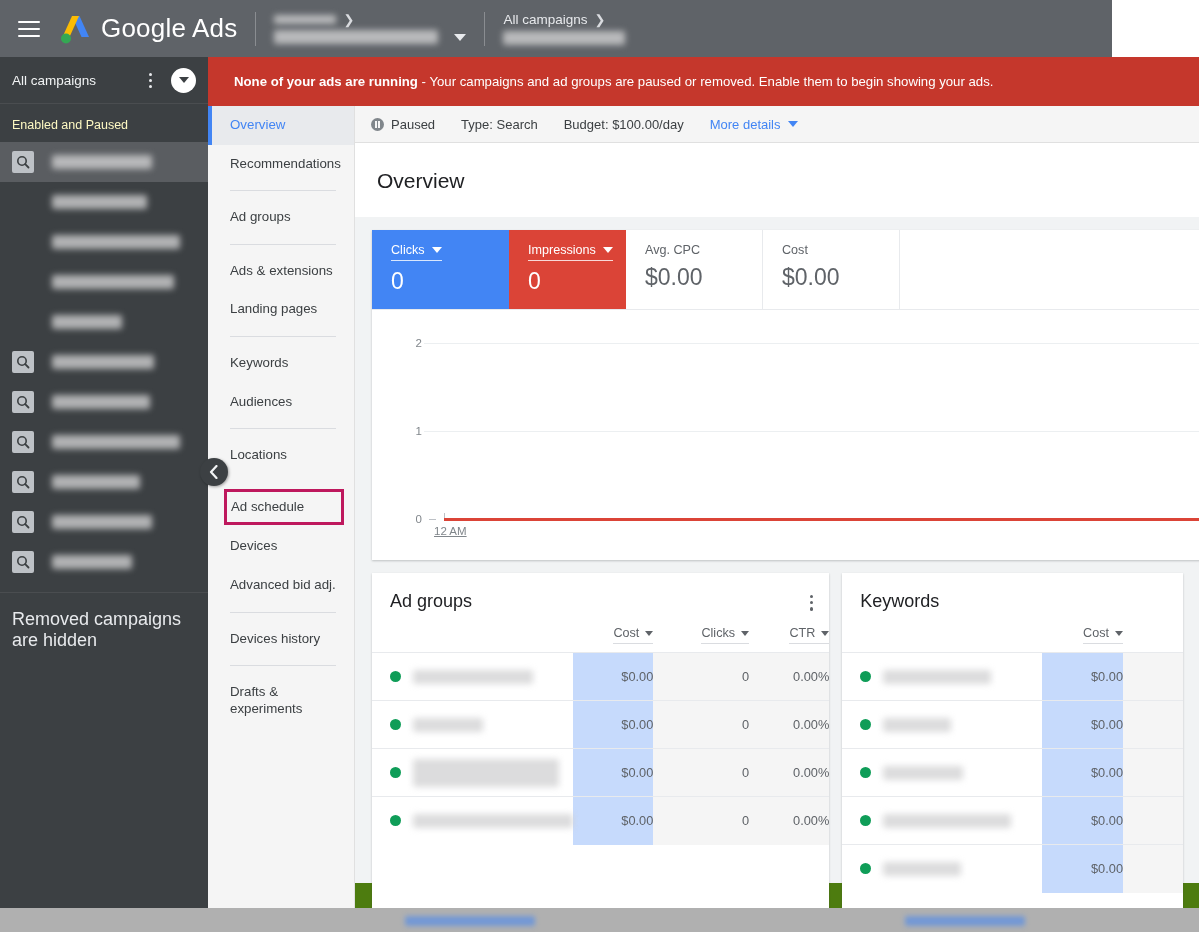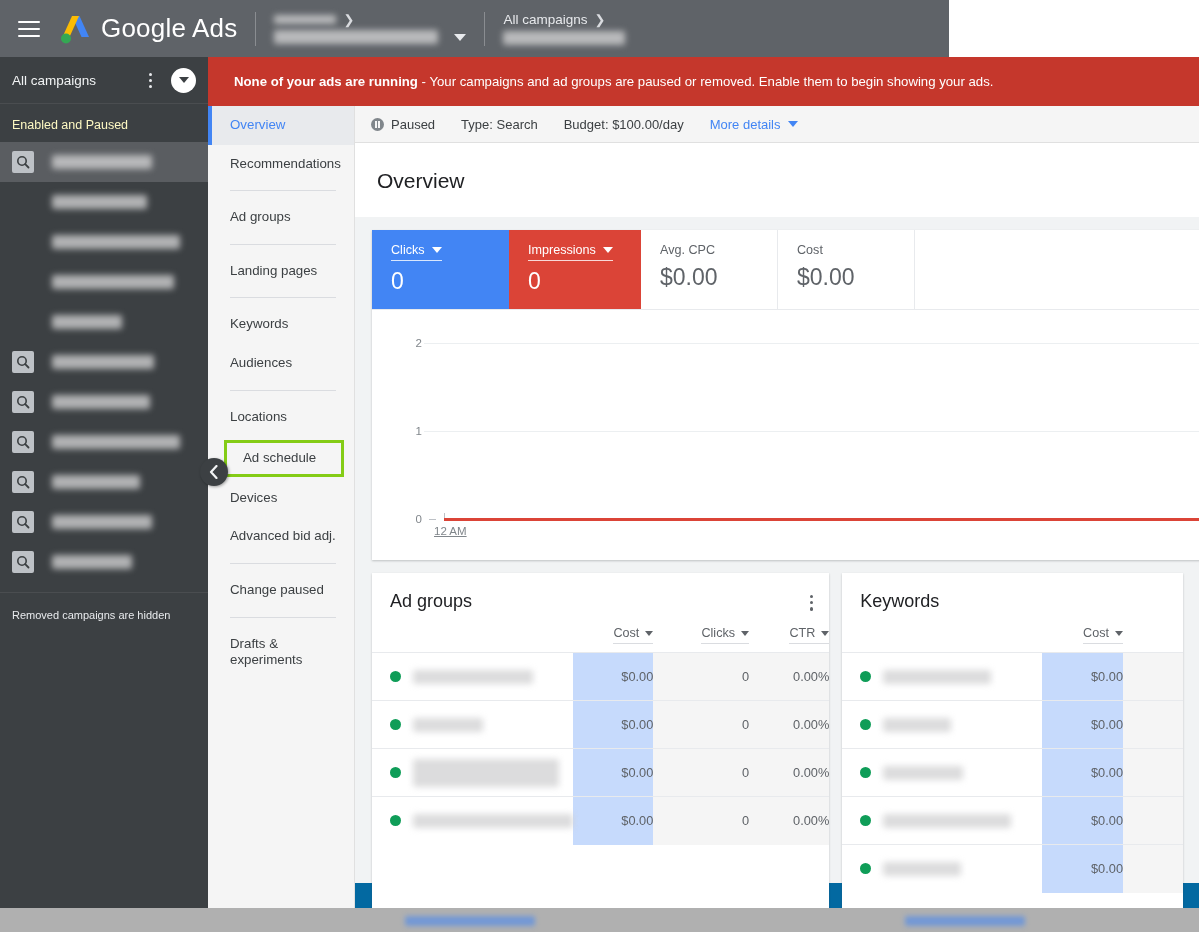--- a/index.html
+++ b/index.html
@@ -5,21 +5,21 @@
   * { box-sizing: border-box; margin: 0; padding: 0; }
   html, body {
     width: 1199px; height: 932px;
     font-family: "Liberation Sans", sans-serif;
     background: #fff; overflow: hidden;
   }
   .app { position: relative; width: 1199px; height: 932px; }
 
   
   .topbar {
-    position: absolute; top: 0; left: 0; width: 949px; height: 57px;
+    position: absolute; top: 0; left: 0; width: 1112px; height: 57px;
     background: #5f6368; display: flex; align-items: center;
   }
   .hamburger {
     width: 22px; height: 16px; margin-left: 18px; margin-right: 18px;
     display: flex; flex-direction: column; justify-content: space-between;
     cursor: pointer;
   }
   .hamburger span { display: block; height: 2px; background: #fff; border-radius: 1px; }
   .logo-mark { width: 34px; height: 32px; margin-right: 9px; }
   .brand {
@@ -66,21 +66,21 @@
   .lp-sub { color: #fef9c3; font-size: 12.5px; padding: 14px 12px 10px 12px; }
   .lp-item { display: flex; align-items: center; height: 40px; padding: 0 12px; cursor: pointer; }
   .lp-item.sel { background: #5a5d61; }
   .lp-icon {
     width: 22px; height: 22px; background: #bdc1c6; border-radius: 2px;
     display: flex; align-items: center; justify-content: center; flex: 0 0 22px;
   }
   .lp-icon svg { display: block; }
   .lp-name { margin-left: 18px; }
   .lp-item.child .lp-name { margin-left: 40px; }
-  .lp-foot { border-top: 1px solid #4a4d50; margin-top: 10px; padding: 16px 12px; color: #e8eaed; font-size: 11px; }
+  .lp-foot { border-top: 1px solid #4a4d50; margin-top: 10px; padding: 16px 12px; color: #e8eaed; font-size: 18px; }
   .collapse-handle {
     position: absolute; left: 200px; top: 458px; width: 28px; height: 28px;
     border-radius: 50%; background: #3c4043; display: flex; align-items: center;
     justify-content: center; cursor: pointer; z-index: 40;
     box-shadow: 1px 1px 3px rgba(0,0,0,.35);
   }
   .collapse-handle svg { display: block; }
 
   
   .alert {
@@ -98,28 +98,28 @@
   }
   .nav-item {
     position: relative; padding: 11px 14px 11px 22px;
     font-size: 13.3px; color: #3c4043; cursor: pointer; line-height: 1.25;
   }
   .nav-item.active { background: #e8eaed; color: #4285f4; }
   .nav-item.active::before {
     content: ""; position: absolute; left: 0; top: 0; bottom: 0; width: 4px; background: #4285f4;
   }
   .nav-item.boxed {
-    margin: 4px 10px 2px 16px; padding: 7px 16px; border: 3px solid #84cc16; color: #3c4043;
+    margin: 14px 10px 2px 16px; padding: 7px 4px; border: 3px solid #be185d; color: #3c4043;
   }
   .nav-sep { height: 1px; background: #dadce0; margin: 7px 18px 7px 22px; }
 
   
   .main {
     position: absolute; top: 106px; left: 355px; width: 844px; height: 802px;
-    background: #0369a1; overflow: hidden;
+    background: #4d7c0f; overflow: hidden;
   }
   .statusbar {
     height: 37px; background: #f5f5f5; border-bottom: 1px solid #e0e0e0;
     display: flex; align-items: center; padding-left: 16px; gap: 26px; font-size: 13px; color: #3c4043;
   }
   .st-pill { display: flex; align-items: center; gap: 7px; }
   .pause-ic { width: 13px; height: 13px; border-radius: 50%; background: #80868b; position: relative; }
   .pause-ic::before, .pause-ic::after {
     content: ""; position: absolute; top: 3px; width: 2px; height: 7px; background: #f5f5f5;
   }
@@ -135,21 +135,21 @@
   .board { background: #f1f3f4; padding: 13px 16px 0 17px; height: 666px; }
 
   
   .chartcard {
     width: 868px; background: #fff; box-shadow: 0 1px 2px rgba(60,64,67,.28);
     height: 330px; position: relative; overflow: hidden;
   }
   .metrics { display: flex; height: 80px; border-bottom: 1px solid #e8eaed; }
   .mcard { padding: 13px 0 0 19px; position: relative; }
   .mcard.clicks { width: 137px; background: #4285f4; }
-  .mcard.impr { width: 132px; background: #db4437; }
+  .mcard.impr { width: 117px; background: #db4437; }
   .mcard.plain { width: 137px; background: #fff; border-right: 1px solid #e8eaed; }
   .mlabel { font-size: 12.6px; display: flex; align-items: center; gap: 7px; width: fit-content; }
   .mcard.clicks .mlabel, .mcard.impr .mlabel { color: #fff; border-bottom: 1.5px solid rgba(255,255,255,.8); padding-bottom: 3px; }
   .mcard.plain .mlabel { color: #5f6368; }
   .mlabel .dtri { width: 0; height: 0; border-left: 5px solid transparent; border-right: 5px solid transparent; border-top: 6px solid #fff; }
   .mval { font-size: 23px; margin-top: 7px; }
   .mcard.clicks .mval, .mcard.impr .mval { color: #fff; }
   .mcard.plain .mval { color: #5f6368; }
 
   .plot { position: relative; height: 249px; }
@@ -351,31 +351,32 @@
     <span><b>None of your ads are running</b><span> - Your campaigns and ad groups are paused or removed. Enable them to begin showing your ads.</span></span>
   </div>
 
   <div class="navrail">
     <div id="nav-list">
         <div class="nav-item active"><span>Overview</span></div>
         <div class="nav-item"><span>Recommendations</span></div>
         <div class="nav-sep"></div>
         <div class="nav-item"><span>Ad groups</span></div>
         <div class="nav-sep"></div>
+        <div class="nav-item"><span>Ads &amp; extensions</span></div>
         <div class="nav-item"><span>Landing pages</span></div>
         <div class="nav-sep"></div>
         <div class="nav-item"><span>Keywords</span></div>
         <div class="nav-item"><span>Audiences</span></div>
         <div class="nav-sep"></div>
         <div class="nav-item"><span>Locations</span></div>
         <div class="nav-item boxed"><span>Ad schedule</span></div>
         <div class="nav-item"><span>Devices</span></div>
         <div class="nav-item"><span>Advanced bid adj.</span></div>
         <div class="nav-sep"></div>
-        <div class="nav-item"><span>Change paused</span></div>
+        <div class="nav-item"><span>Devices history</span></div>
         <div class="nav-sep"></div>
         <div class="nav-item"><span>Drafts &amp; experiments</span></div>
       </div>
   </div>
 
   <div class="main">
 
     <div class="statusbar">
       <div class="st-pill">
         <span class="pause-ic"></span>

